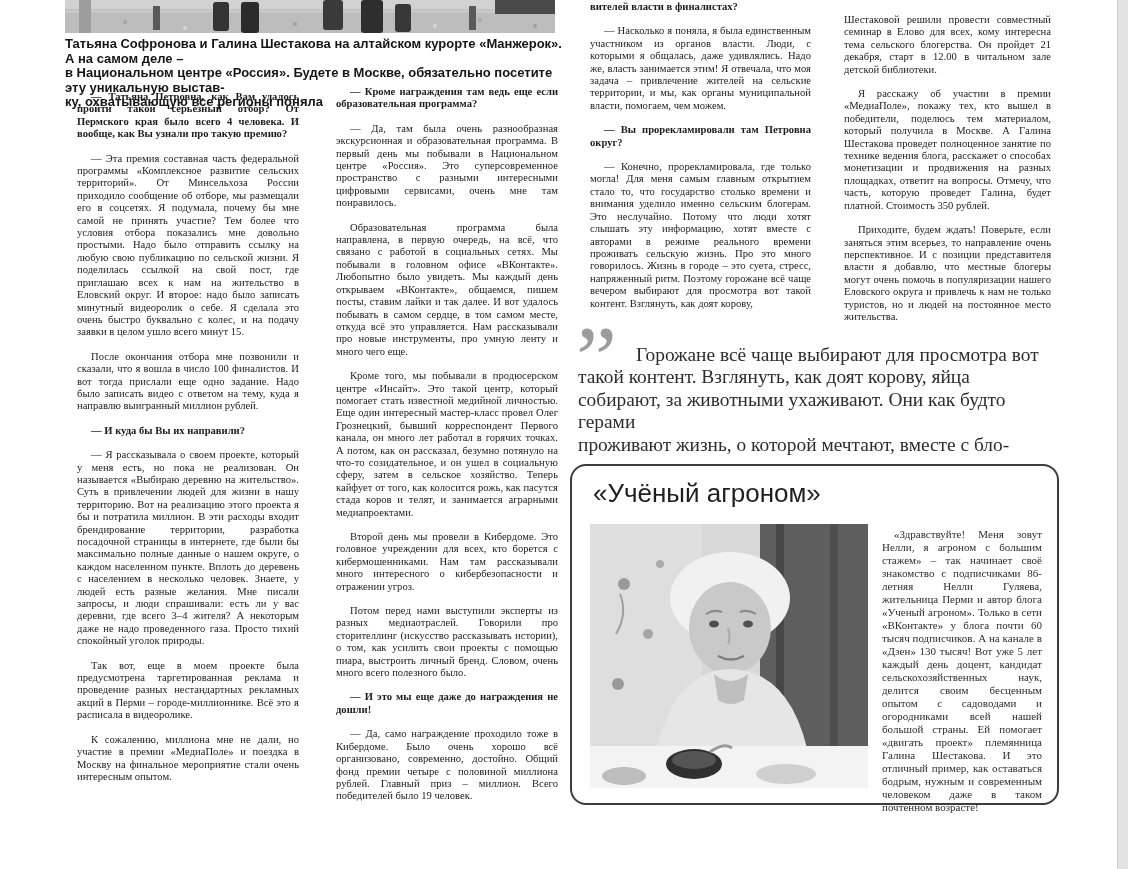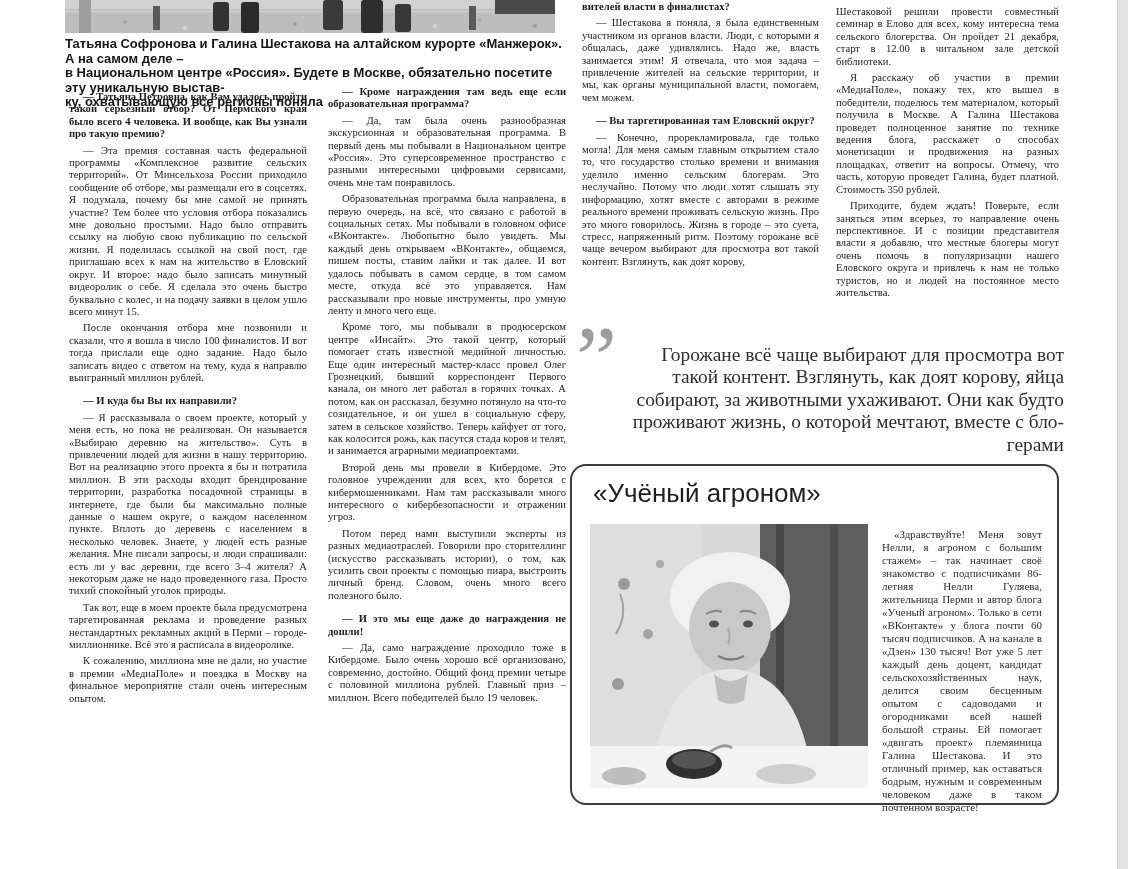--- a/index.html
+++ b/index.html
@@ -11,34 +11,34 @@
   .edge-strip{position:absolute;right:0;top:0;width:10px;height:869px;background:var(--edge);
         border-left:1px solid #cfcfcf;}
   
   .top-photo{position:absolute;left:65px;top:0;width:490px;height:33px;overflow:hidden;}
   
   .caption{position:absolute;left:65px;top:37px;width:497px;
         font-family:"Liberation Sans","DejaVu Sans",sans-serif;font-weight:bold;
         font-size:13px;line-height:14.6px;color:#161616;}
   
   .col{position:absolute;width:246px;font-size:10.6px;line-height:12.4px;text-align:justify;}
-  .col p{margin:4px;text-indent:14px;}
+  .col p{margin:12px;text-indent:14px;}
   .col p.q{font-weight:bold;margin-top:11px;}
   .col p.q:first-child{margin-top:0;}
   .col p.cont{text-indent:0;}
   #col-0{left:65px;top:91px;}
   #col-1{left:324px;top:86px;}
   #col-2{left:578px;top:1px;width:245px;}
   #col-3{left:832px;top:2px;width:231px;}
   
   .pull-quote{position:absolute;left:578px;top:344px;width:486px;
         font-size:19.4px;line-height:22.4px;color:#2d2d2d;}
   .pull-quote .qmark{position:absolute;left:-2px;top:-32px;font-size:92px;line-height:1;
         color:var(--qmark);font-family:"Liberation Serif",serif;}
-  .pull-quote .line{white-space:nowrap;text-align:right;}
+  .pull-quote .line{white-space:nowrap;}
   .pull-quote .line.first{padding-left:58px;}
   
   .agro-box{position:absolute;left:570px;top:464px;width:489px;height:341px;
         border:2.5px solid var(--border);border-radius:16px;box-sizing:border-box;background:#fff;}
   .agro-title{position:absolute;left:21px;top:12px;
         font-family:"Liberation Sans","DejaVu Sans",sans-serif;font-size:26px;color:#1f1f1f;text-align:center;}
   .agro-photo{position:absolute;left:18px;top:58px;width:278px;height:264px;overflow:hidden;}
   .agro-text{position:absolute;left:310px;top:62px;width:160px;
         font-family:Liberation Serif, serif;
         font-size:11px;line-height:13px;text-align:justify;color:#2e2e2e;}
@@ -92,37 +92,37 @@
       <p class="a">— Да, там была очень разнообразная экскурсионная и образовательная программа. В первый день мы побывали в Национальном центре «Россия». Это суперсовременное пространство с разными интересными цифровыми сервисами, очень мне там понравилось.</p>
       <p class="a">Образовательная программа была направлена, в первую очередь, на всё, что связано с работой в социальных сетях. Мы побывали в головном офисе «ВКонтакте». Любопытно было увидеть. Мы каждый день открываем «ВКонтакте», общаемся, пишем посты, ставим лайки и так далее. И вот удалось побывать в самом сердце, в том самом месте, откуда всё это управляется. Нам рассказывали про новые инструменты, про умную ленту и много чего еще.</p>
       <p class="a">Кроме того, мы побывали в продюсерском центре «Инсайт». Это такой центр, который помогает стать известной медийной личностью. Еще один интересный мастер-класс провел Олег Грознецкий, бывший корреспондент Первого канала, он много лет работал в горячих точках. А потом, как он рассказал, безумно потянуло на что-то созидательное, и он ушел в социальную сферу, затем в сельское хозяйство. Теперь кайфует от того, как колосится рожь, как пасутся стада коров и телят, и занимается аграрными медиапроектами.</p>
       <p class="a">Второй день мы провели в Кибердоме. Это головное учреждении для всех, кто борется с кибермошенниками. Нам там рассказывали много интересного о кибербезопасности и отражении угроз.</p>
       <p class="a">Потом перед нами выступили эксперты из разных медиаотраслей. Говорили про сторителлинг (искусство рассказывать истории), о том, как усилить свои проекты с помощью пиара, выстроить личный бренд. Словом, очень много всего полезного было.</p>
       <p class="q">— И это мы еще даже до награждения не дошли!</p>
       <p class="a">— Да, само награждение проходило тоже в Кибердоме. Было очень хорошо всё организовано, современно, достойно. Общий фонд премии четыре с половиной миллиона рублей. Главный приз – миллион. Всего победителей было 19 человек.</p>
     </div>
   <div class="col" id="col-2">
       <p class="q cont">вителей власти в финалистах?</p>
-      <p class="a">— Шестакова я поняла, я была единственным участником из органов власти. Люди, с которыми я общалась, даже удивлялись. Надо же, власть занимается этим! Я отвечала, что моя задача – привлечение жителей на сельские территории, и мы, как органы муниципальной власти, помогаем, чем можем.</p>
-      <p class="q">— Вы таргетированная там Еловский округ?</p>
+      <p class="a">— Насколько я поняла, я была единственным участником из органов власти. Люди, с которыми я общалась, даже удивлялись. Надо же, власть занимается этим! Я отвечала, что моя задача – привлечение жителей на сельские территории, и мы, как органы муниципальной власти, помогаем, чем можем.</p>
+      <p class="q">— Вы прорекламировали там Петровна округ?</p>
       <p class="a">— Конечно, прорекламировала, где только могла! Для меня самым главным открытием стало то, что государство столько времени и внимания уделило именно сельским блогерам. Это неслучайно. Потому что люди хотят слышать эту информацию, хотят вместе с авторами в режиме реального времени проживать сельскую жизнь. Про это много говорилось. Жизнь в городе – это суета, стресс, напряженный ритм. Поэтому горожане всё чаще вечером выбирают для просмотра вот такой контент. Взглянуть, как доят корову,</p>
     </div>
   <div class="col" id="col-3">
       <p class="a cont">Шестаковой решили провести совместный семинар в Елово для всех, кому интересна тема сельского блогерства. Он пройдет 21 декабря, старт в 12.00 в читальном зале детской библиотеки.</p>
       <p class="a">Я расскажу об участии в премии «МедиаПоле», покажу тех, кто вышел в победители, поделюсь тем материалом, который получила в Москве. А Галина Шестакова проведет полноценное занятие по технике ведения блога, расскажет о способах монетизации и продвижения на разных площадках, ответит на вопросы. Отмечу, что часть, которую проведет Галина, будет платной. Стоимость 350 рублей.</p>
       <p class="a">Приходите, будем ждать! Поверьте, если заняться этим всерьез, то направление очень перспективное. И с позиции представителя власти я добавлю, что местные блогеры могут очень помочь в популяризации нашего Еловского округа и привлечь к нам не только туристов, но и людей на постоянное место жительства.</p>
     </div>
 
   <div class="pull-quote" id="pull-quote">
     <span class="qmark">”</span>
   <div class="line first">Горожане всё чаще выбирают для просмотра вот</div>
       <div class="line">такой контент. Взглянуть, как доят корову, яйца</div>
       <div class="line">собирают, за животными ухаживают. Они как будто</div>
+      <div class="line">герами</div>
       <div class="line">проживают жизнь, о которой мечтают, вместе с бло-</div>
-      <div class="line">герами</div>
     </div>
 
   <div class="agro-box">
     <div class="agro-title">«Учёный агроном»</div>
     <div class="agro-photo">
       <svg width="278" height="264" viewBox="0 0 278 264">
         <rect x="0" y="0" width="278" height="264" fill="#d8d8d8"></rect>
         <rect x="0" y="0" width="112" height="264" fill="#dedede"></rect>
         <circle cx="34" cy="60" r="6" fill="#9a9a9a"></circle>
           <circle cx="58" cy="110" r="5" fill="#a6a6a6"></circle>

